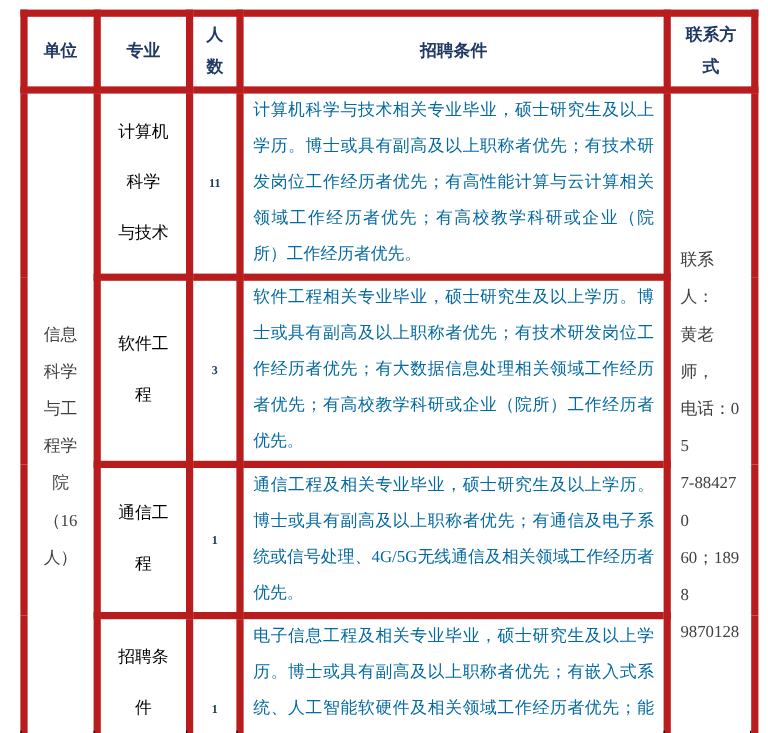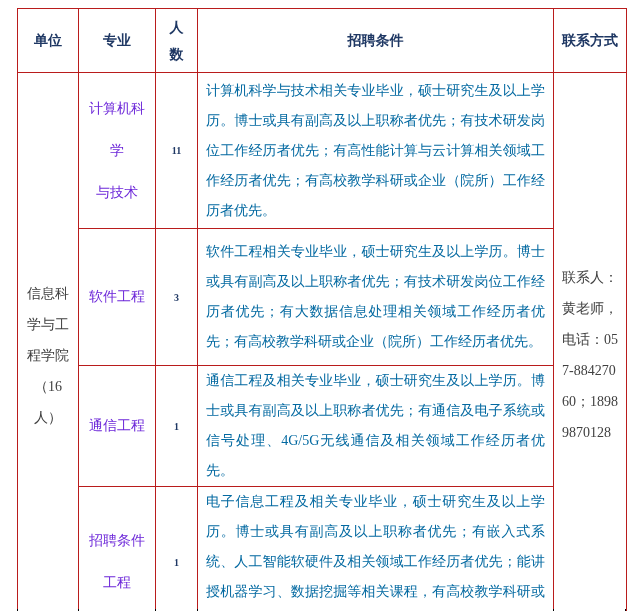--- a/index.html
+++ b/index.html
@@ -17,21 +17,21 @@
   }
   table.recruit {
     position: absolute;
     left: 17px;
     top: 8px;
     width: 609px;
     border-collapse: collapse;
     table-layout: fixed;
   }
   table.recruit th, table.recruit td {
-    border: 1px solid #b91c1c;
+    border: 6px solid #b91c1c;
     padding: 0 8px;
     vertical-align: middle;
     box-sizing: border-box;
   }
   th {
     color: #1F3864;
     font-weight: bold;
     font-size: 14px;
     line-height: 27px;
     text-align: center;
@@ -44,21 +44,21 @@
   tr.r4  { height: 135px; }
   td.unit {
     color: #404040;
     font-size: 14px;
     line-height: 31px;
     text-align: center;
     word-break: break-all;
   }
   td.unit .ln + .ln { margin-top: 0; }
   td.major {
-    color: #6d28d9;
+    color: #000000;
     font-size: 14px;
     line-height: 42px;
     text-align: center;
     word-break: break-all;
   }
   td.count {
     color: #1F3864;
     font-weight: bold;
     font-size: 10px;
     text-align: center;

